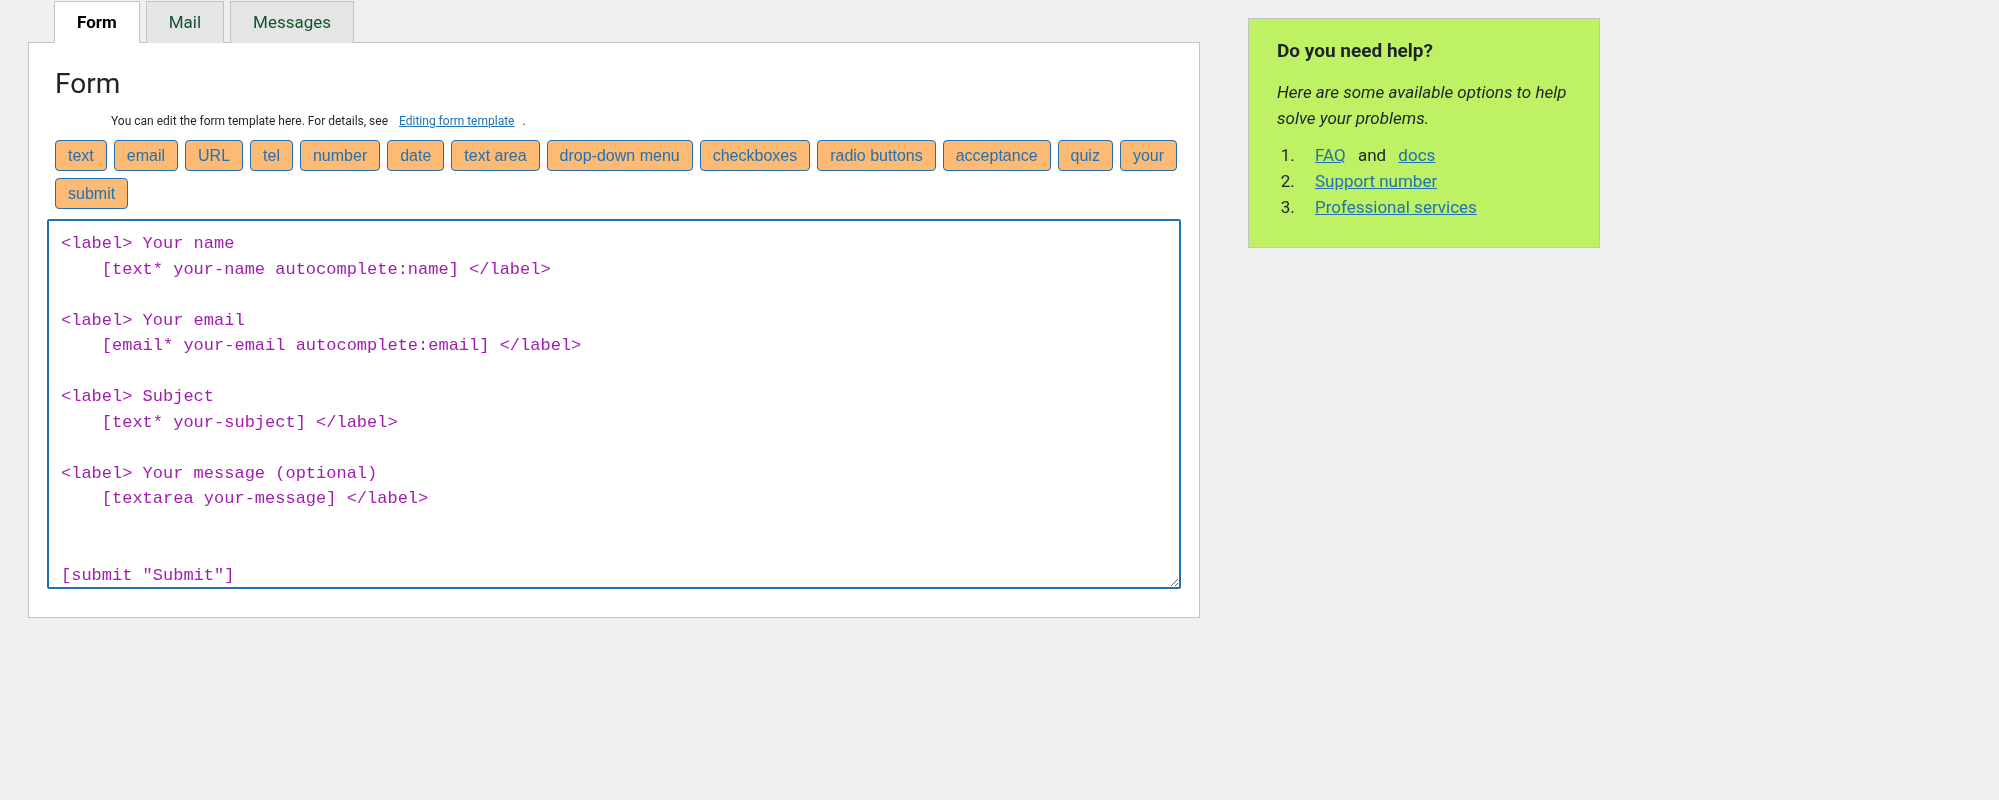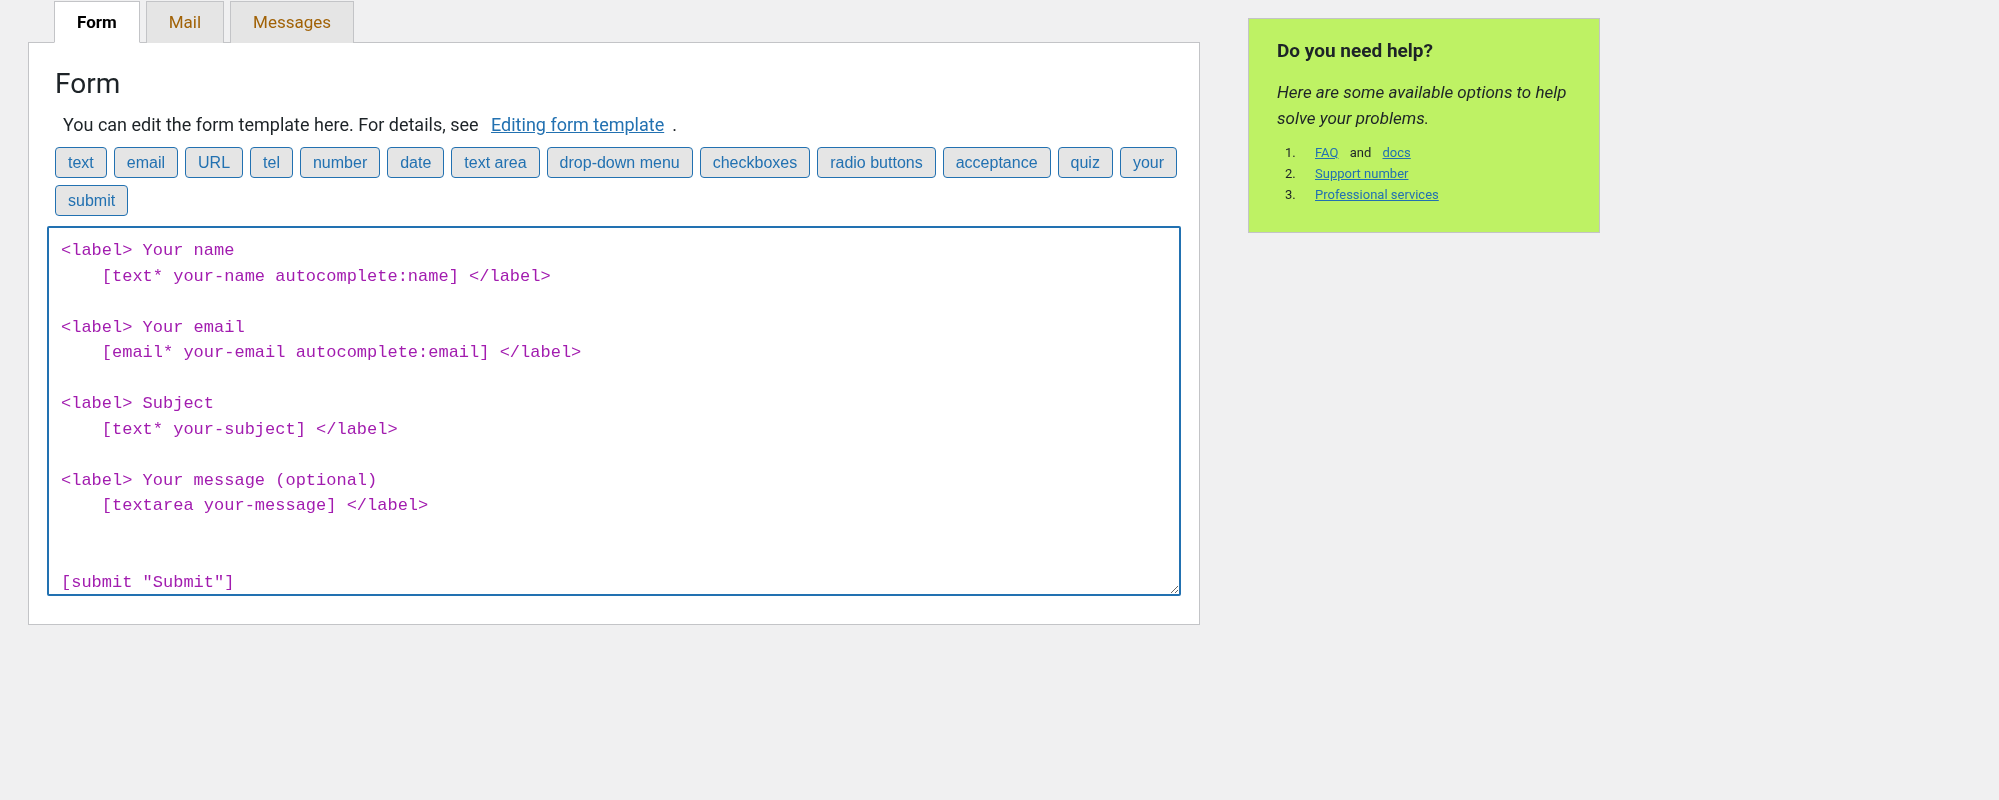--- a/index.html
+++ b/index.html
@@ -35,21 +35,21 @@
     z-index: 1;
     margin-left: 18px;
   }
   .tab {
     padding: 10px 22px;
     font-size: 17px;
     background: #e5e5e5;
     border: 1px solid #c3c4c7;
     border-bottom: none;
     margin-right: 6px;
-    color: #a16207;
+    color: #14532d;
     cursor: pointer;
     position: relative;
     top: 1px;
   }
   .tab.active {
     background: #fff;
     border-bottom: 1px solid #fff;
     font-weight: 700;
     color: #000;
   }
@@ -62,38 +62,39 @@
     min-height: 560px;
   }
 
   .panel h2 {
     font-size: 28px;
     font-weight: 400;
     margin: 6px 0 14px 0;
   }
 
   .intro-line {
-    font-size: 18px;
+    font-size: 12px;
     margin-bottom: 12px;
+    margin-left: 48px;
   }
   .intro-line a {
     color: #2271b1;
     text-decoration: underline;
   }
 
   
   .tag-row {
     display: flex;
     flex-wrap: wrap;
     gap: 7px;
     margin-bottom: 10px;
   }
   .tag-btn {
     border: 1px solid #2271b1;
-    background: #e5e5e5;
+    background: #fdba74;
     color: #2271b1;
     font-size: 16px;
     padding: 5px 12px;
     border-radius: 4px;
     cursor: pointer;
     line-height: 1.2;
   }
 
   
   .form-code {
@@ -125,21 +126,21 @@
   }
   .help-box p {
     font-size: 17px;
     margin: 0 0 14px 0;
     line-height: 1.5;
     font-style: italic;
   }
   .help-box ol {
     margin: 0;
     padding-left: 30px;
-    font-size: 13px;
+    font-size: 17px;
   }
   .help-box ol li {
     margin-bottom: 6px;
   }
   .help-box a {
     color: #2271b1;
     text-decoration: underline;
   }
 </style>
 </head>

